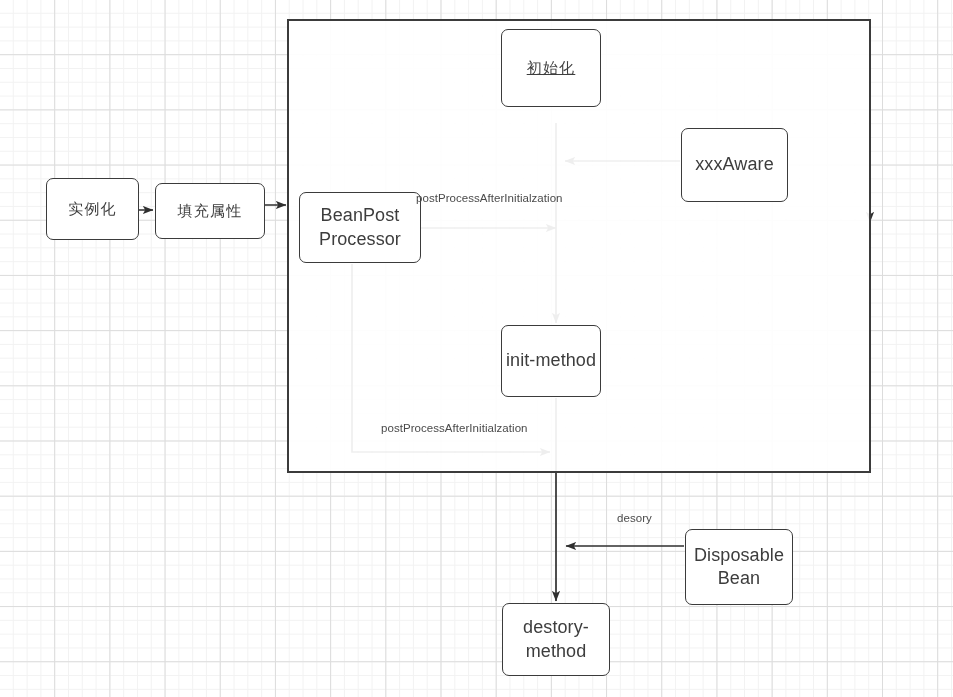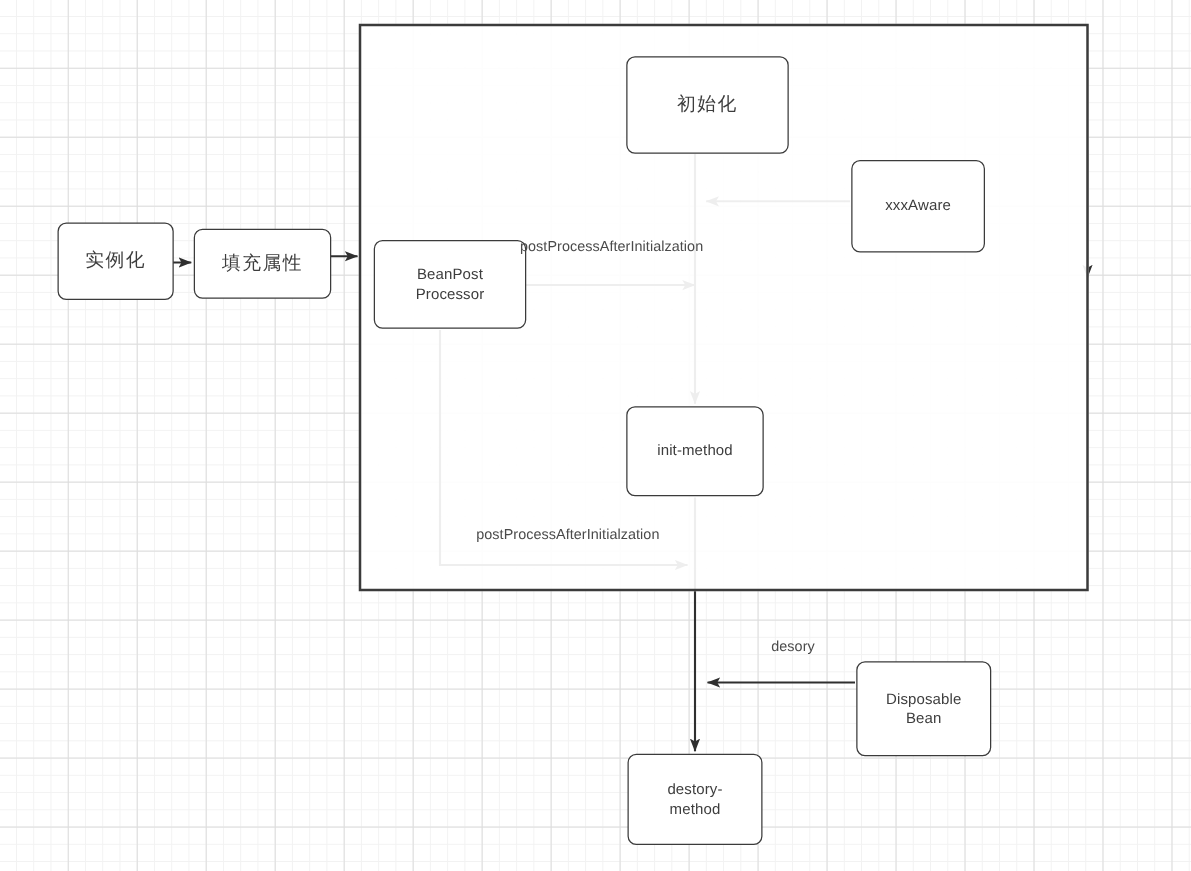--- a/index.html
+++ b/index.html
@@ -41,21 +41,21 @@
     position: absolute;
     box-sizing: border-box;
     background: #ffffff;
     border: 1.6px solid #3b3b3b;
     border-radius: 7px;
     display: flex;
     align-items: center;
     justify-content: center;
     text-align: center;
     color: #3d3d3d;
-    font-size: 12px;
+    font-size: 18px;
     line-height: 1.28;
     white-space: pre-line;
     letter-spacing: 0.1px;
   }
   .node.cjk {
     font-size: 15px;
     letter-spacing: 1.2px;
   }
   .container-box {
     position: absolute;
@@ -105,23 +105,23 @@
       <line x1="870" y1="120" x2="870" y2="222" marker-end="url(#ah)"></line>
     </g>
   </svg>
 
   <div class="container-box" style="left: 287px; top: 19px; width: 584px; height: 454px;"></div>
 
   <div class="node cjk" style="left: 10px; top: 178px; width: 93px; height: 62px; margin-left: 36px;">实例化</div>
   <div class="node cjk" style="left: 155px; top: 183px; width: 110px; height: 56px;">填充属性</div>
   <div class="node" style="left: 299px; top: 192px; width: 122px; height: 71px;">BeanPost
 Processor</div>
-  <div class="node cjk" style="left: 501px; top: 45px; width: 130px; height: 78px;">初始化</div>
+  <div class="node cjk" style="left: 501px; top: 29px; width: 100px; height: 78px; text-decoration: underline;">初始化</div>
   <div class="node" style="left: 681px; top: 128px; width: 107px; height: 74px;">xxxAware</div>
-  <div class="node" style="left: 501px; top: 325px; width: 110px; height: 72px;">init-method</div>
+  <div class="node" style="left: 501px; top: 325px; width: 100px; height: 72px;">init-method</div>
   <div class="node" style="left: 685px; top: 509px; width: 108px; height: 76px; margin-top: 20px;">Disposable
 Bean</div>
   <div class="node" style="left: 502px; top: 603px; width: 108px; height: 73px;">destory-
 method</div>
 
   <div class="edge-label" style="left: 416px; top: 192px;">postProcessAfterInitialzation</div>
   <div class="edge-label" style="left: 381px; top: 422px;">postProcessAfterInitialzation</div>
   <div class="edge-label" style="left: 597px; top: 512px; margin-left: 20px;">desory</div>
 
 </div>

